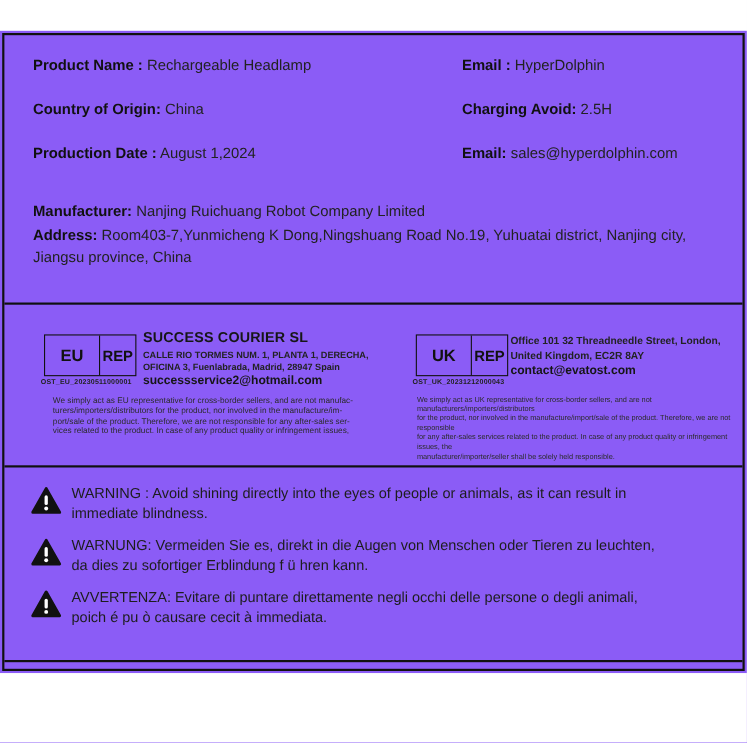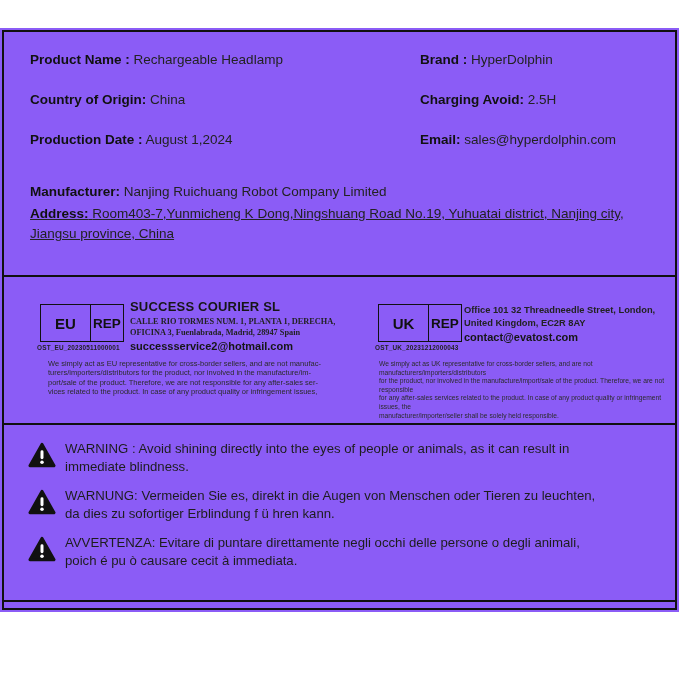--- a/index.html
+++ b/index.html
@@ -5,31 +5,31 @@
   * { margin: 0; padding: 0; box-sizing: border-box; }
   html, body { background: #ffffff; }
   body { font-family: "Liberation Sans", "DejaVu Sans", sans-serif; color: #1a1a1a; }
   .page { position: relative; width: 679px; height: 584px; background: #8b5cf6; overflow: hidden; margin-top: 28px; }
   .frame { position: absolute; left: 2px; top: 2px; right: 2px; bottom: 2px; border: 2px solid #101010; }
   .divider { position: absolute; left: 4px; right: 4px; height: 2px; background: #101010; }
 
   
   .field { position: absolute; font-size: 13.5px; color: #222; white-space: nowrap; }
   .field b, .blockfield b { font-weight: 700; color: #111; }
-  .blockfield { position: absolute; font-size: 13.5px; color: #222; line-height: 20px; text-decoration: underline; }
+  .blockfield { position: absolute; font-size: 13.5px; color: #222; line-height: 20px; }
 
   
   .rep-box { position: absolute; display: flex; width: 84px; height: 38px; border: 1.5px solid #111; justify-content: flex-end; }
   .rep-cell-l { width: 50px; border-right: 1.5px solid #111; display: flex; align-items: center; justify-content: center;
                 font-size: 15px; font-weight: 600; color: #111; }
   .rep-cell-r { flex: 1; display: flex; align-items: center; justify-content: center;
                 font-size: 13.5px; font-weight: 600; color: #111; }
   .rep-company { position: absolute; }
   .rep-name { font-size: 13px; font-weight: 700; color: #161616; letter-spacing: .2px; }
-  .rep-addr-eu { font-size: 8.3px; font-weight: 700; line-height: 10.5px; color: #222; margin-top: 3px; font-family: Liberation Serif, serif; }
+  .rep-addr-eu { font-size: 8.3px; font-weight: 700; line-height: 10.5px; color: #222; margin-top: 3px; }
   .rep-addr-uk { font-size: 9.3px; font-weight: 700; line-height: 12.5px; color: #222; margin-top: 3px; }
   .rep-email { font-size: 11px; font-weight: 700; color: #161616; margin-top: 2px; }
   .rep-code { position: absolute; font-size: 6.4px; font-weight: 700; color: #222; letter-spacing: .2px; }
   .fineprint { position: absolute; color: #2b2b2b; }
   .fineprint-eu { font-size: 7.5px; line-height: 9.3px; }
   .fineprint-uk { font-size: 6.7px; line-height: 8.6px; }
 
   
   .warning-row { position: absolute; display: flex; align-items: flex-start; }
   .warn-icon { flex: 0 0 auto; margin-right: 9px; margin-top: 2px; }
@@ -50,21 +50,21 @@
   <div class="frame"></div>
   <div class="divider" style="top:247px"></div>
   <div class="divider" style="top:395px"></div>
   <div class="divider" style="top:572px"></div>
 
   <div class="field" style="left:30px; top:24px">
     <b>Product Name :</b>
     <span>Rechargeable Headlamp</span>
   </div>
   <div class="field" style="left:420px; top:24px">
-    <b>Brand :</b>
+    <b>Email :</b>
     <span>HyperDolphin</span>
   </div>
 
   <div class="field" style="left:30px; top:64px">
     <b>Country of Origin:</b>
     <span>China</span>
   </div>
   <div class="field" style="left:420px; top:64px">
     <b>Charging Avoid:</b>
     <span>2.5H</span>

